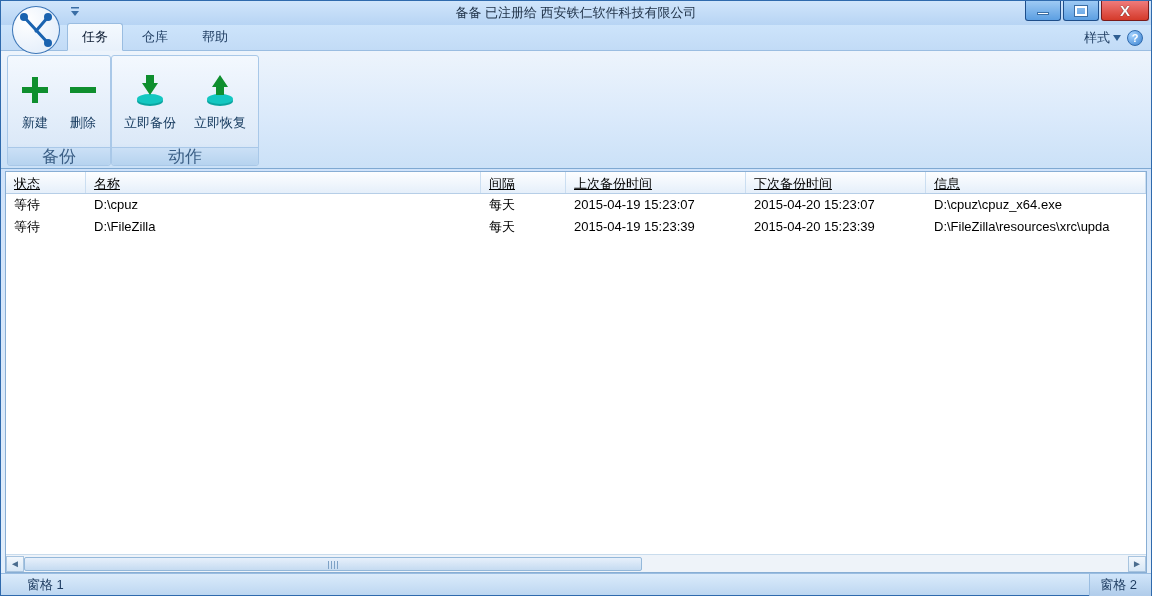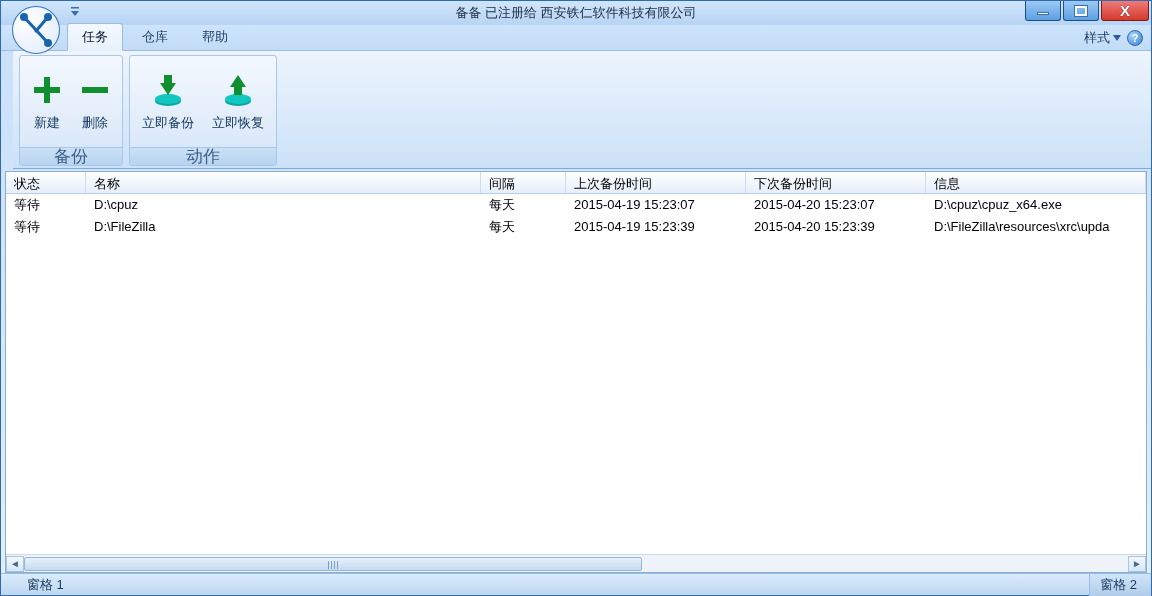--- a/index.html
+++ b/index.html
@@ -100,22 +100,20 @@
     border: 1px solid #2f6aad;
   }
 
   
   .ribbon-body {
     height: 118px;
     background: linear-gradient(to bottom, #edf4fc 0%, #dbeafb 55%, #cbe1f7 100%);
     border-bottom: 1px solid #7fa9d2;
     padding: 4px 6px 2px 6px;
     display: flex;
-    gap: 6px;
-    margin-left: 12px;
   }
   .ribbon-group {
     border: 1px solid #a9c8e8;
     border-radius: 3px;
     background: linear-gradient(to bottom, #f3f8fe, #dce9f8 80%, #c4dcf4);
     display: flex; flex-direction: column;
   }
   .ribbon-group .group-content {
     flex: 1; display: flex; align-items: center; justify-content: center;
     padding: 4px 8px; gap: 10px;
@@ -149,21 +147,21 @@
     display: flex;
     height: 22px;
     background: linear-gradient(to bottom, #fdfeff, #e5effa);
     border-bottom: 1px solid #b6cee7;
   }
   .th {
     border-right: 1px solid #cbdef1;
     padding: 3px 8px;
     font-size: 13px;
     color: #000;
-    overflow: hidden; white-space: nowrap;
+    overflow: hidden; white-space: nowrap; text-decoration: underline;
   }
   .tbody { flex: 1; overflow: hidden; background:#fff; }
   .tr {
     display: flex; height: 22px; line-height: 22px;
   }
   .td {
     padding: 0 8px; font-size: 13px; color: #000;
     overflow: hidden; white-space: nowrap;
   }
 

